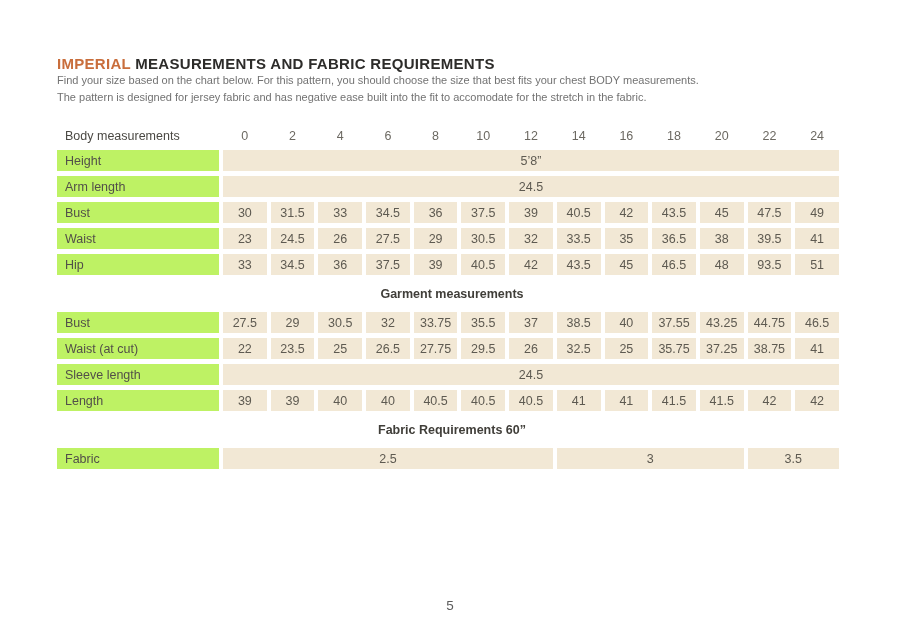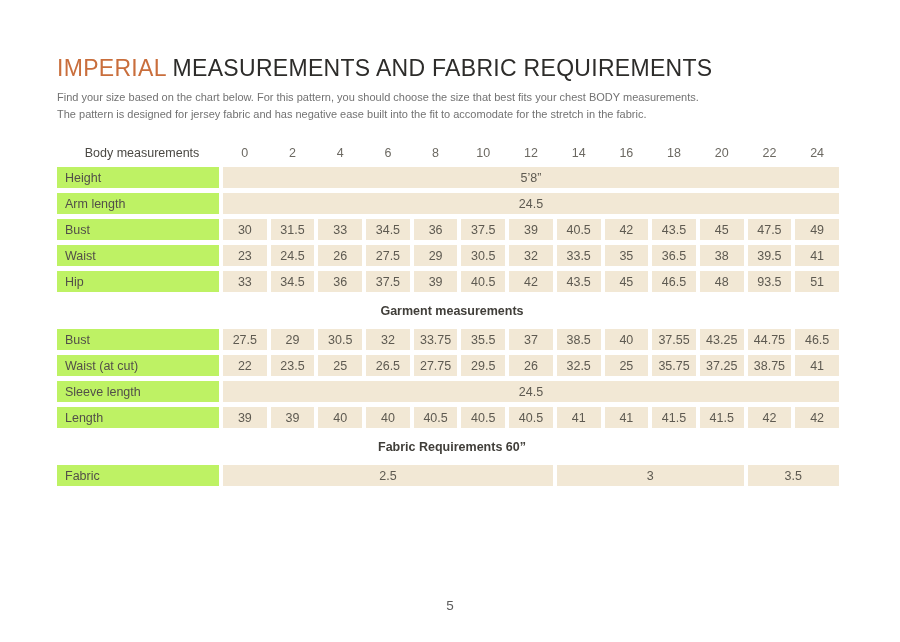--- a/index.html
+++ b/index.html
@@ -10,25 +10,24 @@
     font-family: "Liberation Sans", sans-serif;
     overflow: hidden;
   }
   .page {
     position: absolute;
     left: 57px;
     top: 55px;
     width: 790px;
   }
   .title {
-    font-size: 23px;
-    font-weight: 400;
+    font-size: 15px;
+    font-weight: 700;
     letter-spacing: 0.3px;
     color: #2d2c2a;
-    margin-bottom: 7px;
     white-space: nowrap;
   }
   .title .accent { color: #c96e3c; }
   .subtitle {
     font-size: 11px;
     line-height: 16.5px;
     color: #727272;
   }
   table.size-chart {
     margin-top: 17px;
@@ -55,21 +54,21 @@
     text-align: left;
     padding-left: 8px;
     color: #524f49;
   }
   tr.header-row td {
     background: transparent;
     height: 18px;
   }
   td.table-title {
     background: transparent !important;
-    text-align: center;
+    text-align: left;
     padding-left: 8px;
     color: #4a4843;
   }
   td.size-head {
     background: transparent !important;
     text-align: center;
     color: #6c6962;
   }
   tr.section-row td {
     background: transparent;

